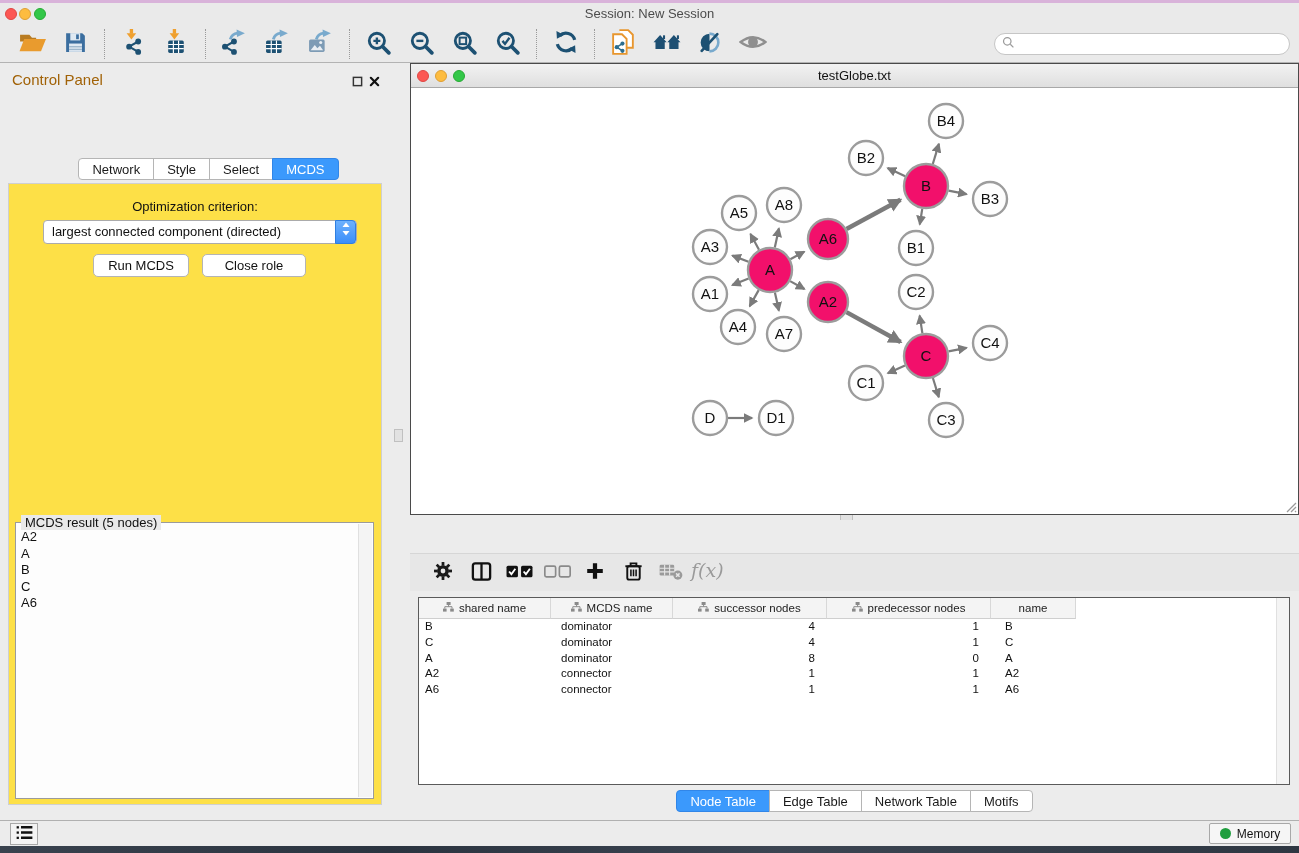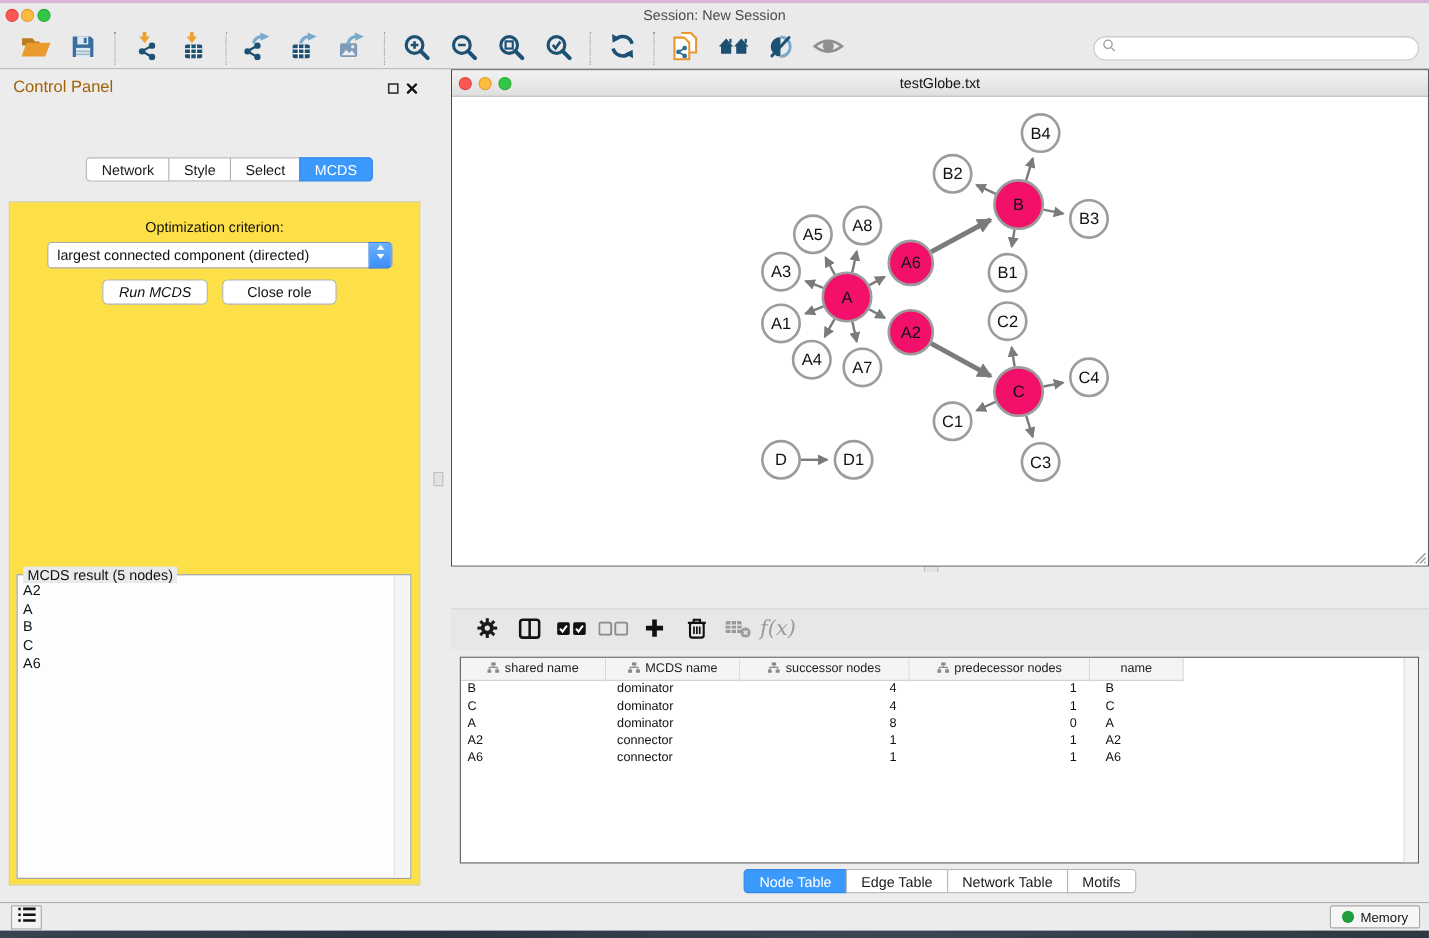--- a/index.html
+++ b/index.html
@@ -31,40 +31,40 @@
   .search-wrap input { border:none; outline:none; flex:1; font-size:12px; background:transparent; margin-left:4px; }
 
   
   .control-panel { position:absolute; left:0; top:63px; width:390px; bottom:35px; background:#ececec; }
   .panel-head { position:relative; height:30px; }
   .panel-head .ptitle { position:absolute; left:12px; top:8px; font-size:15px; color:#a16207; }
   .panel-head .float-btn { position:absolute; right:27px; top:10px; cursor:pointer; }
   .panel-head .close-btn { position:absolute; right:10px; top:10px; cursor:pointer; }
 
   .tabs-row { position:absolute; left:0; right:0; display:flex; justify-content:center; }
-  .control-panel .tabs-row { top:80px;padding-left:27px; }
+  .control-panel .tabs-row { top:95px;padding-left:27px; }
   .tab { height:22px; line-height:21px; font-size:13px; color:#1a1a1a; background:#fff;
          border:1px solid #b5b5b5; padding:0 13px; margin-left:-1px; cursor:pointer; }
   .tab:first-child { border-radius:4px 0 0 4px; margin-left:0; }
   .tab:last-child { border-radius:0 4px 4px 0; }
   .tab.sel { background:#3b99fc; border-color:#3186e8; color:#fff; }
 
   .cp-content { position:absolute; left:8px; right:8px; top:120px; bottom:13px;
                 background:#fde047; border:1px solid #cfcfcf; }
   .opt-label { position:absolute; top:15px; width:100%; text-align:center; font-size:13px; color:#111; }
   .criterion-select { position:absolute; left:34px; top:36px; width:314px; height:24px; background:#fff;
       border:1px solid #ababab; border-radius:4px; font-size:13px; color:#111; line-height:22px;
       padding-left:8px; cursor:pointer; }
   .criterion-select .cap { position:absolute; right:0; top:-1px; width:21px; height:24px;
       background:linear-gradient(#6db1fd,#3b8efa); border-radius:0 4px 4px 0; border:1px solid #2f7fe0;
       display:flex; align-items:center; justify-content:center; }
   .btn-row { position:absolute; top:70px; left:0; width:100%; }
   .push-btn { position:absolute; height:23px; background:#fff; border:1px solid #b4b4b4; border-radius:5px;
       font-size:13px; color:#111; font-family:"Liberation Sans",sans-serif; cursor:pointer; }
-  .run-btn { left:84px; width:96px;font-style:italic; }
+  .run-btn { left:84px; width:96px; }
   .closep-btn { left:193px; width:104px; }
 
   .result-box { position:absolute; left:6px; right:7px; top:338px; bottom:5px; background:#fdfdfd;
       border:1px solid #9b9b9b; }
   .result-legend { position:absolute; top:-8px; left:5px; background:#e9e9e9; padding:0 4px;
       font-size:13px; color:#111; }
   .result-list { position:absolute; left:0; top:6px; bottom:2px; right:16px; overflow:hidden;
       font-size:13px; color:#111; padding-left:5px; line-height:16.5px; }
   .result-scroll { position:absolute; right:1px; top:1px; bottom:1px; width:14px; background:#f4f4f4;
       border-left:1px solid #e0e0e0; }

